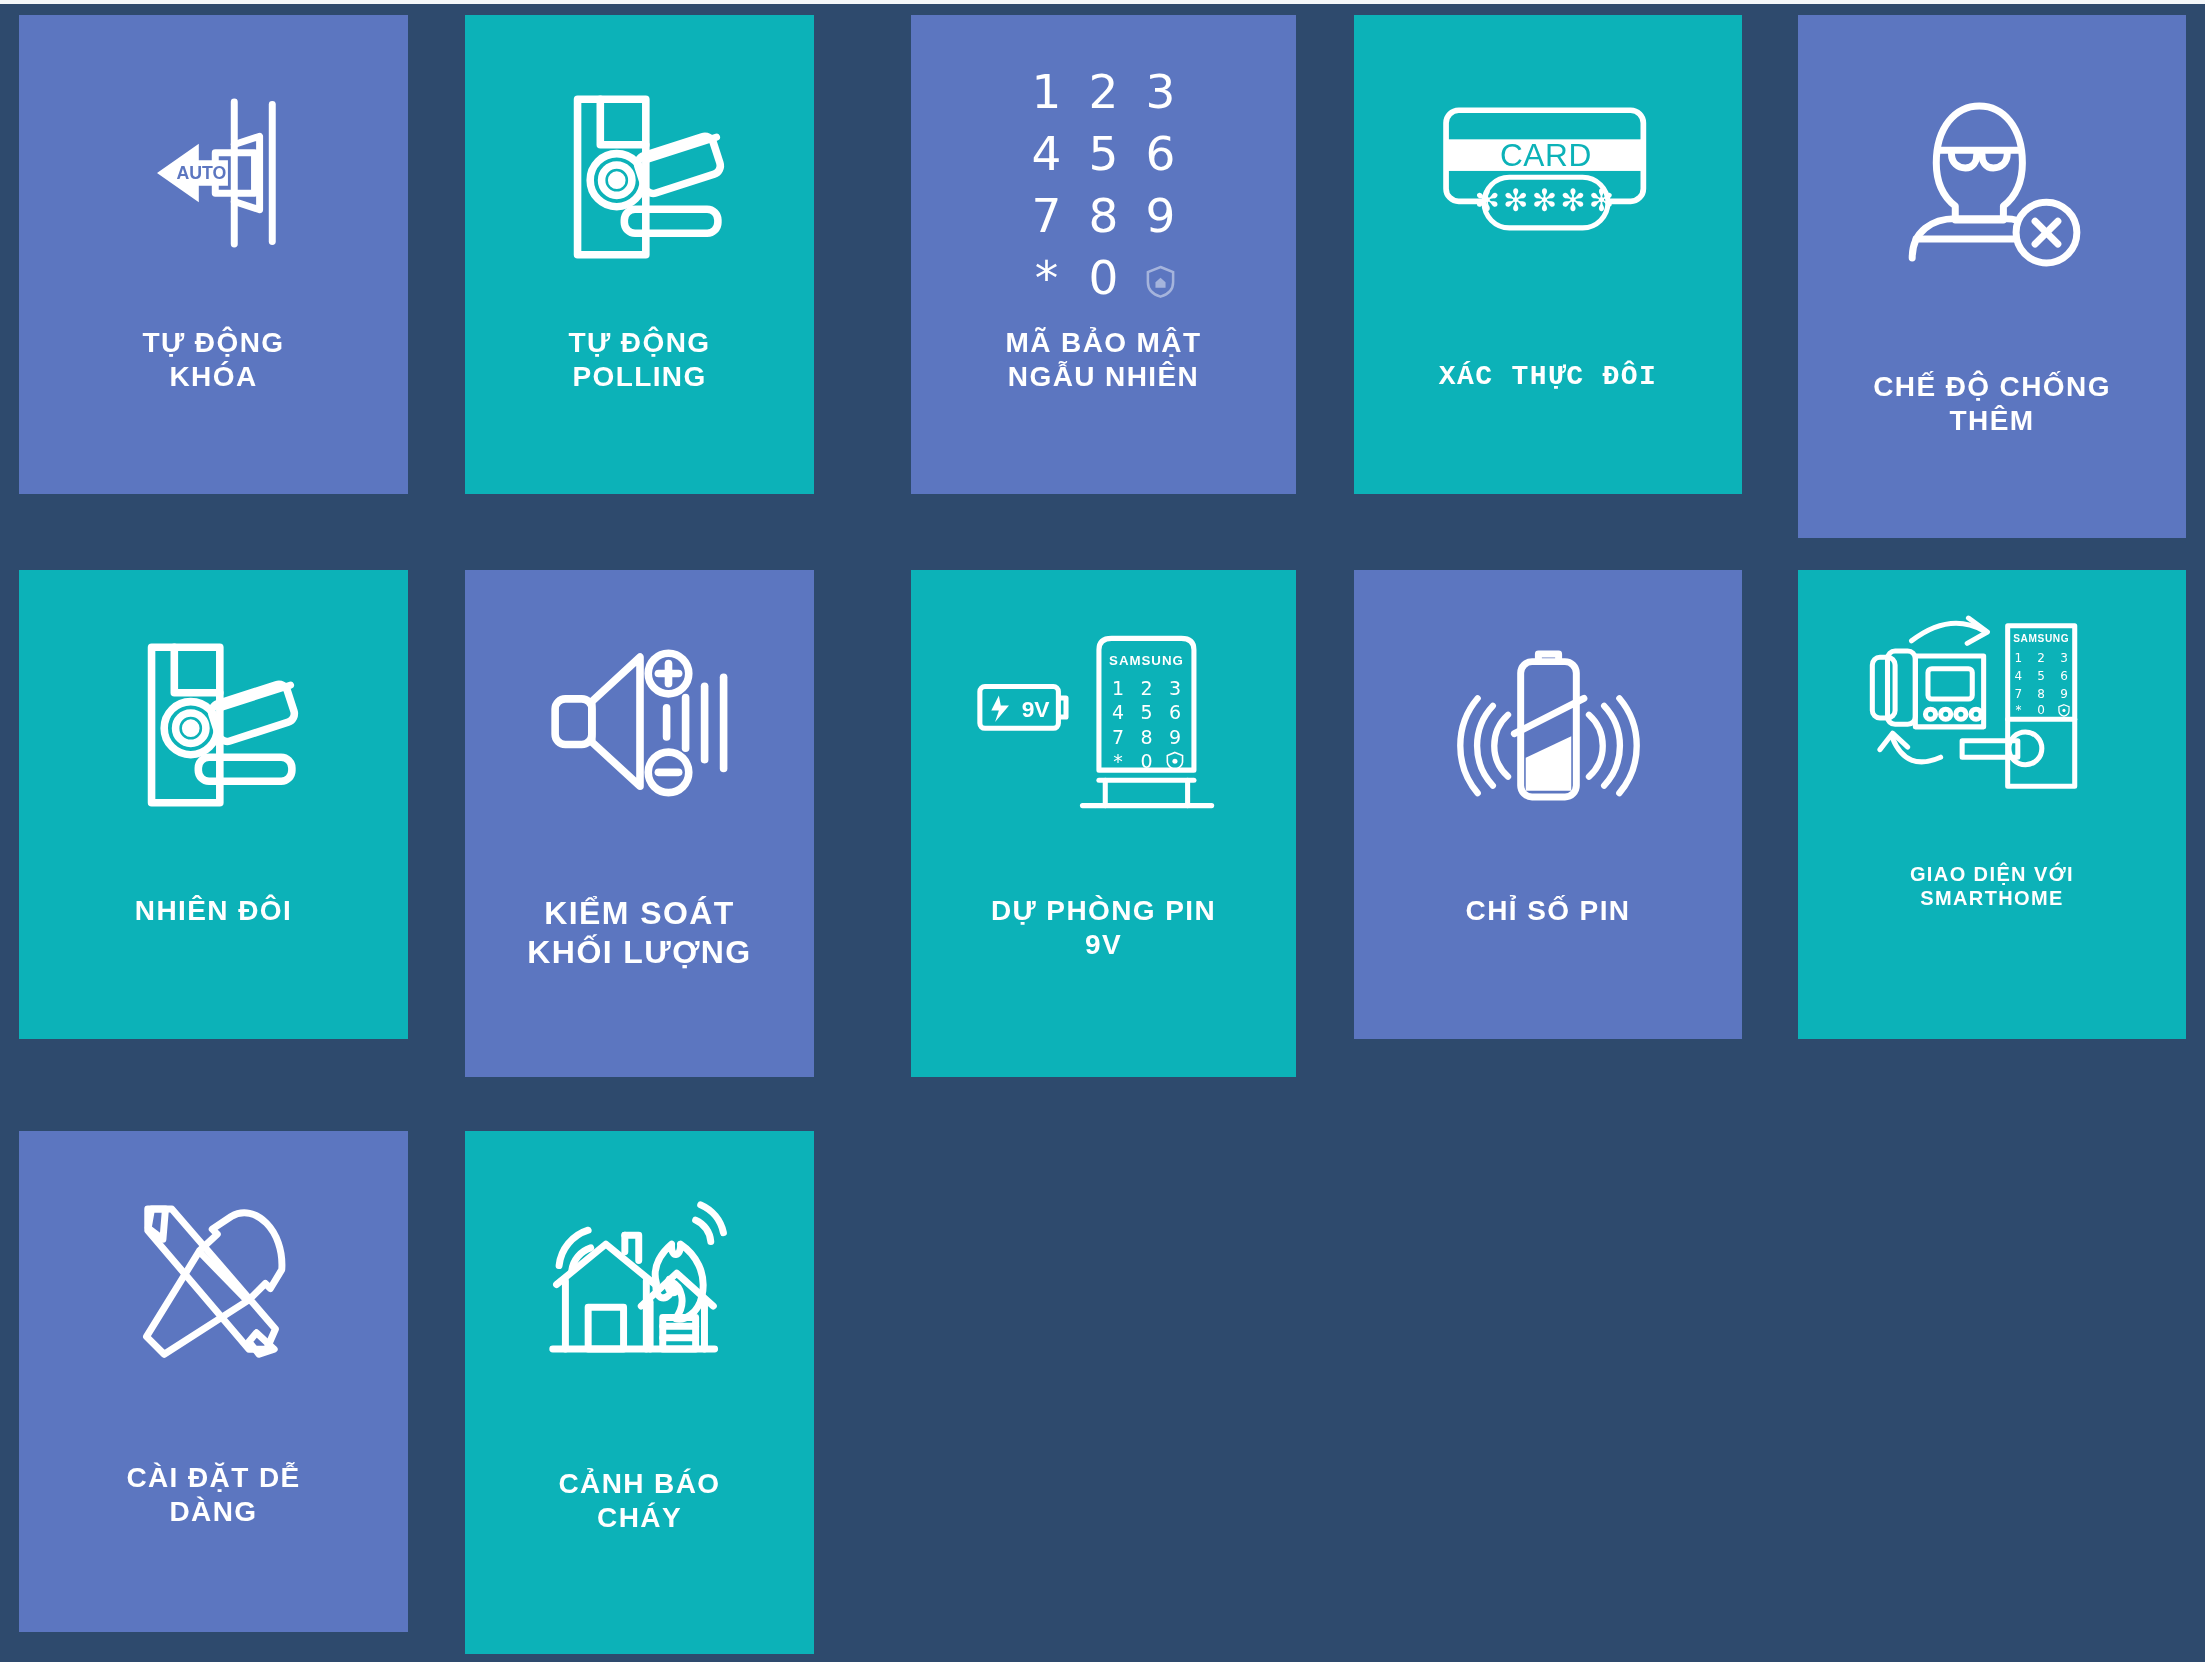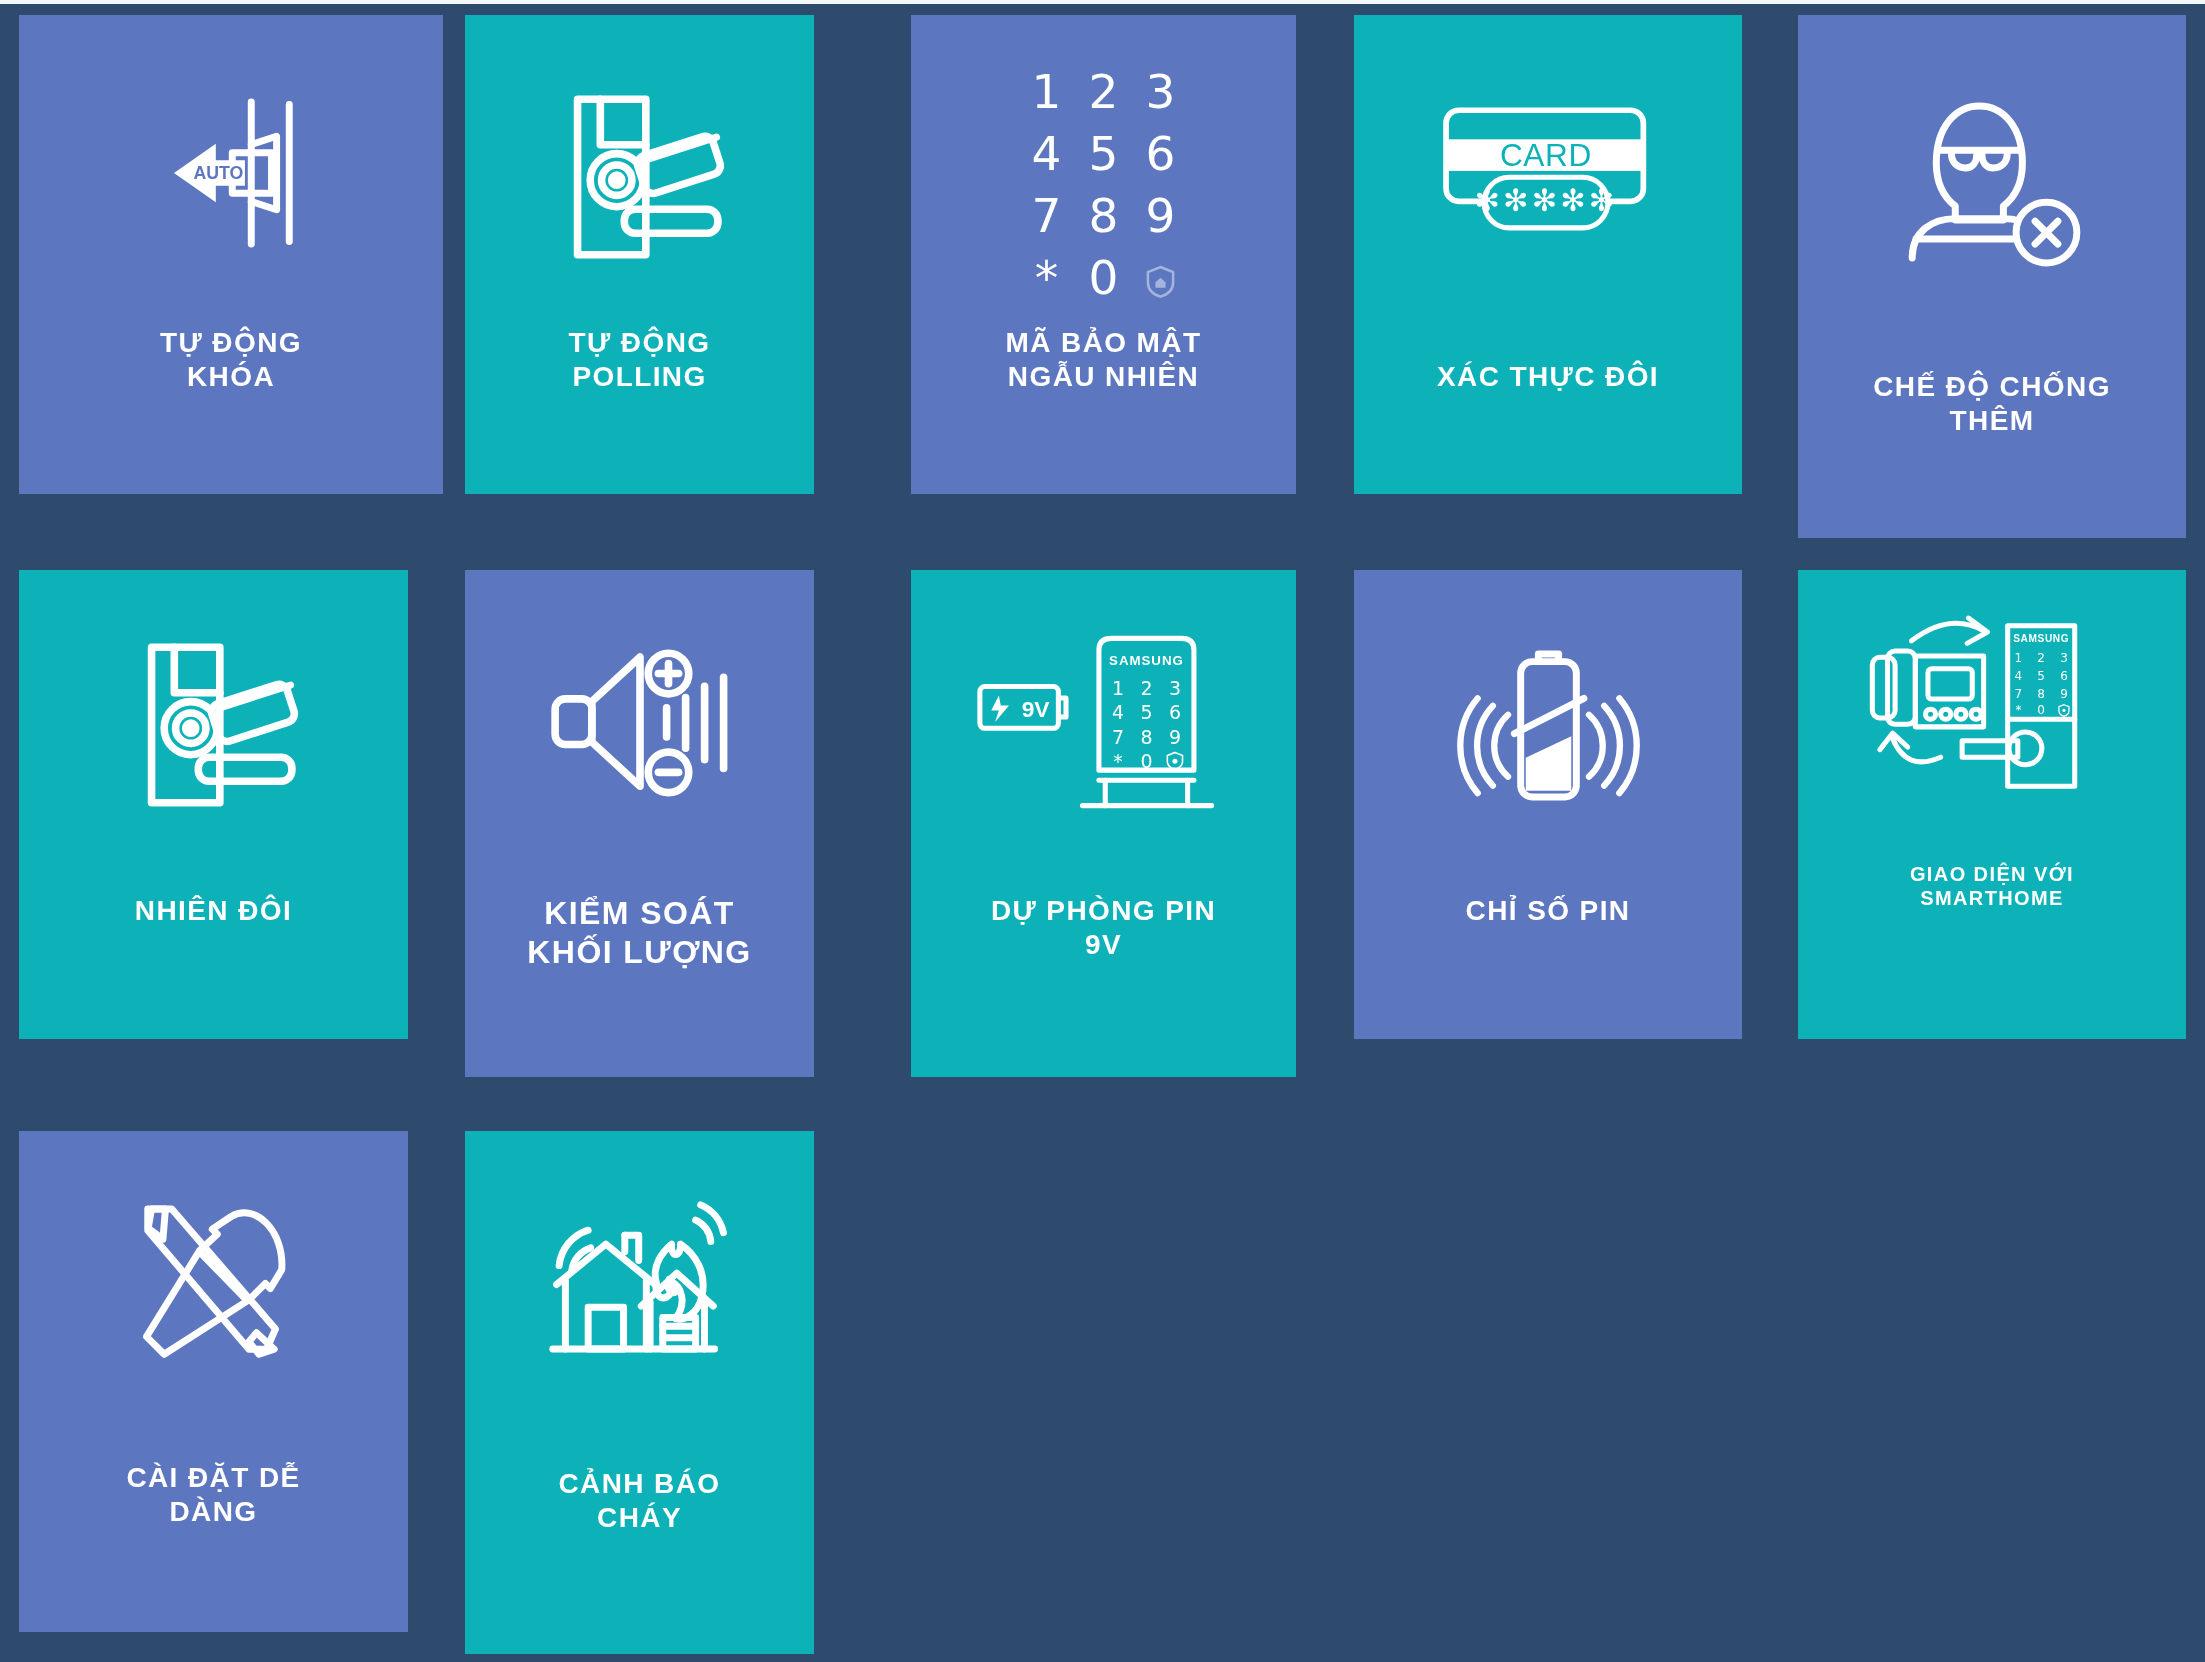--- a/index.html
+++ b/index.html
@@ -51,21 +51,21 @@
     font-family:"DejaVu Sans", sans-serif;
   }
   .shieldmini{display:inline-block;width:29px;height:33px;opacity:.45;vertical-align:middle;}
 </style>
 </head>
 <body>
 
 <div id="topstrip"></div>
 <div id="grid">
 
-  <div class="tile c-blue" style="left:19px;top:15px;width:424px;height:479px;">
+  <div class="tile c-blue" style="left:19px;top:15px;width:389px;height:479px;">
     <div class="iconwrap" style="top:63px;height:190px;">
       <svg width="152" height="190" viewBox="0 0 240 300">
         <g fill="none" stroke="#fff" stroke-width="11" stroke-linejoin="round" stroke-linecap="round">
           <line x1="152" y1="38" x2="152" y2="262"></line>
           <line x1="212" y1="42" x2="212" y2="258"></line>
           <rect x="122" y="118" width="62" height="64"></rect>
           <path d="M152 105 L192 92 L192 208 L152 195"></path>
         </g>
         <path d="M98 100 L98 128 L18 128 L18 172 L98 172 L98 200 L18 200 Z" fill="#fff" opacity="0"></path>
         <path d="M30 150 L96 104 L96 130 L142 130 L142 170 L96 170 L96 196 Z" fill="#fff"></path>
@@ -138,21 +138,21 @@
           <rect x="8" y="16" width="312" height="144" rx="20"></rect>
         </g>
         <rect x="10" y="62" width="308" height="50" fill="#fff"></rect>
         <text x="166" y="104" font-family="'Liberation Sans',sans-serif" font-size="50" font-weight="normal" fill="#0cb2b8" text-anchor="middle" letter-spacing="1">CARD</text>
         <g fill="#0cb2b8" stroke="#fff" stroke-width="8">
           <rect x="68" y="122" width="196" height="80" rx="40"></rect>
         </g>
         <text x="166" y="176" font-family="'DejaVu Sans',sans-serif" font-size="48" fill="#fff" text-anchor="middle" letter-spacing="5">✻✻✻✻✻</text>
       </svg>
     </div>
-    <div class="caption" style="top:345px;font-size:28px;">XÁC THỰC ĐÔI</div>
+    <div class="caption" style="top:345px;font-size:28px;font-family:Liberation Mono, monospace;">XÁC THỰC ĐÔI</div>
   </div>
 
   <div class="tile c-blue" style="left:1798px;top:15px;width:388px;height:523px;">
     <div class="iconwrap" style="top:70px;height:190px;">
       <svg width="190" height="184" viewBox="0 0 300 290">
         <g fill="none" stroke="#fff" stroke-width="11" stroke-linejoin="round" stroke-linecap="round">
           <path d="M62 118 C62 62 92 28 130 28 C168 28 198 62 198 118 C198 150 186 172 168 186 L168 208 L92 208 L92 186 C74 172 62 150 62 118 Z"></path>
           <path d="M68 98 L192 98"></path>
           <path d="M86 104 C86 118 96 126 108 126 C120 126 126 116 126 104"></path>
           <path d="M134 104 C134 116 140 126 152 126 C164 126 174 118 174 104"></path>

